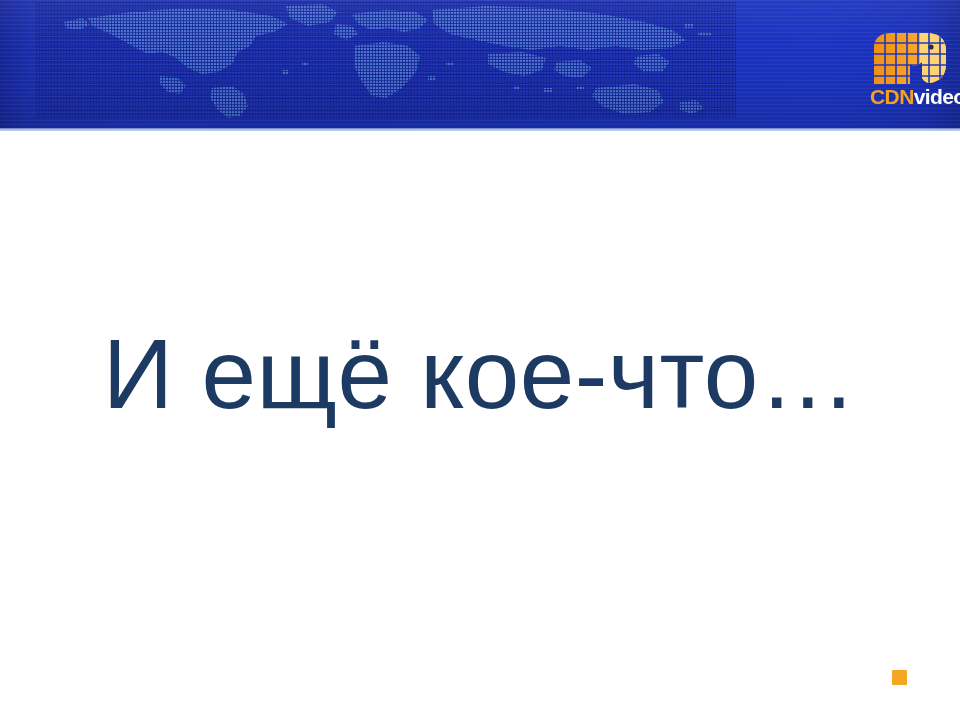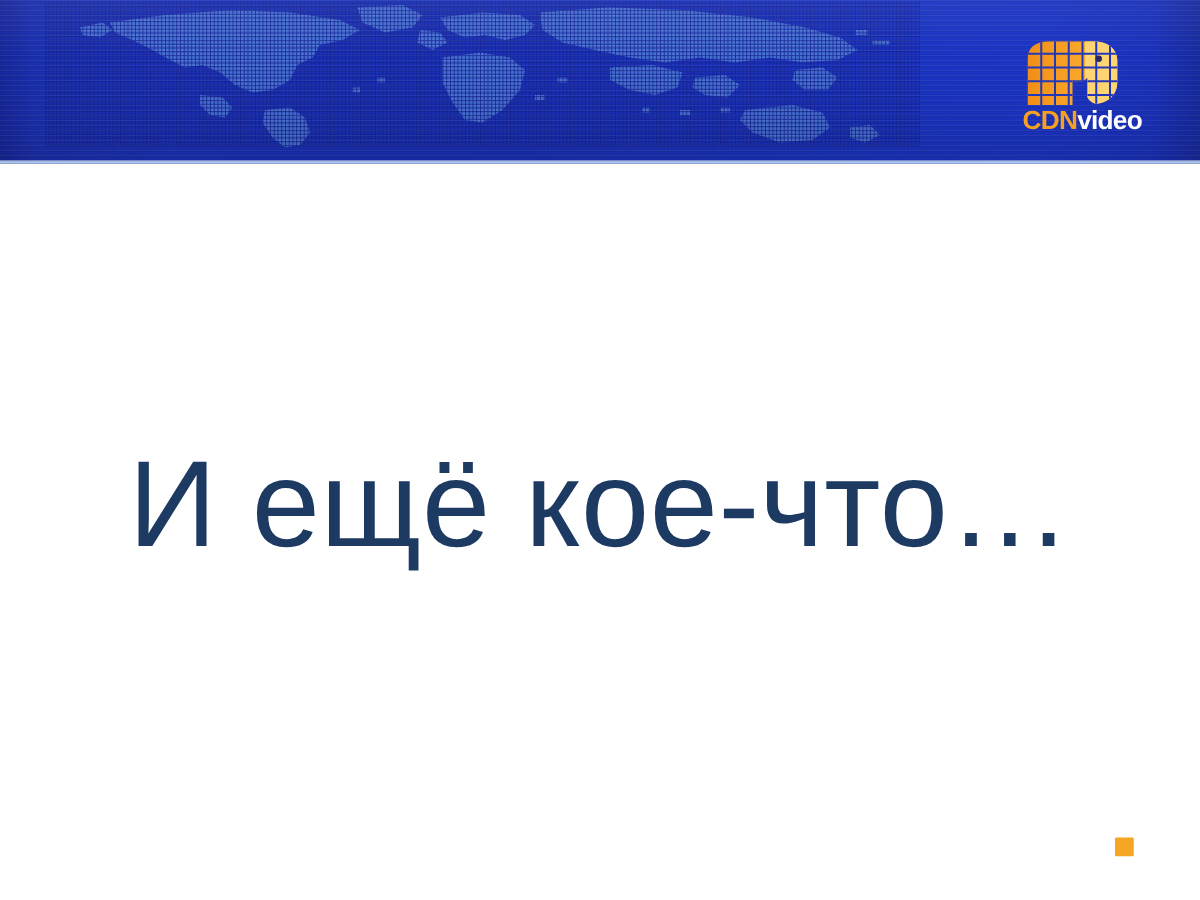--- a/index.html
+++ b/index.html
@@ -107,21 +107,21 @@
     background-image:
       linear-gradient(to right, rgba(22,36,150,0.85) 1px, transparent 1px),
       linear-gradient(to bottom, rgba(22,36,150,0.85) 1px, transparent 1px);
     background-size: 3px 3px;
     pointer-events: none;
   }
 
   
   .logo {
     position: absolute;
-    left: 816px;
+    left: 868px;
     top: 28px;
     width: 88px;
     height: 84px;
   }
   .logo-mark {
     position: relative;
     width: 88px;
     height: 58px;
   }
   .logo-mark svg { display: block; width: 88px; height: 58px; }
@@ -147,21 +147,20 @@
     left: 0;
     top: 318px;
     width: 960px;
     text-align: center;
     color: #1d3a63;
     font-size: 98px;
     font-weight: normal;
     line-height: 112px;
     letter-spacing: 0.5px;
     white-space: nowrap;
-    margin-top: 29px;
   }
 
   
   .bullet-square {
     position: absolute;
     left: 892px;
     top: 670px;
     width: 15px;
     height: 15px;
     background: #f5a623;

